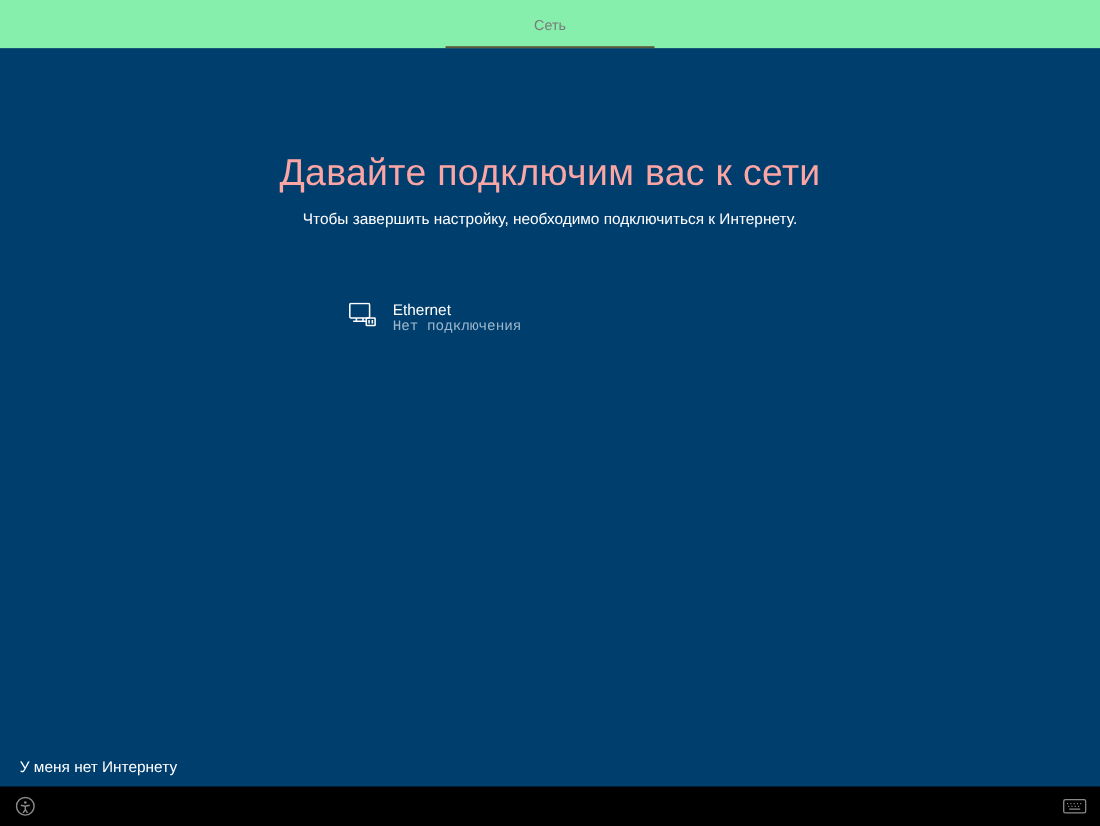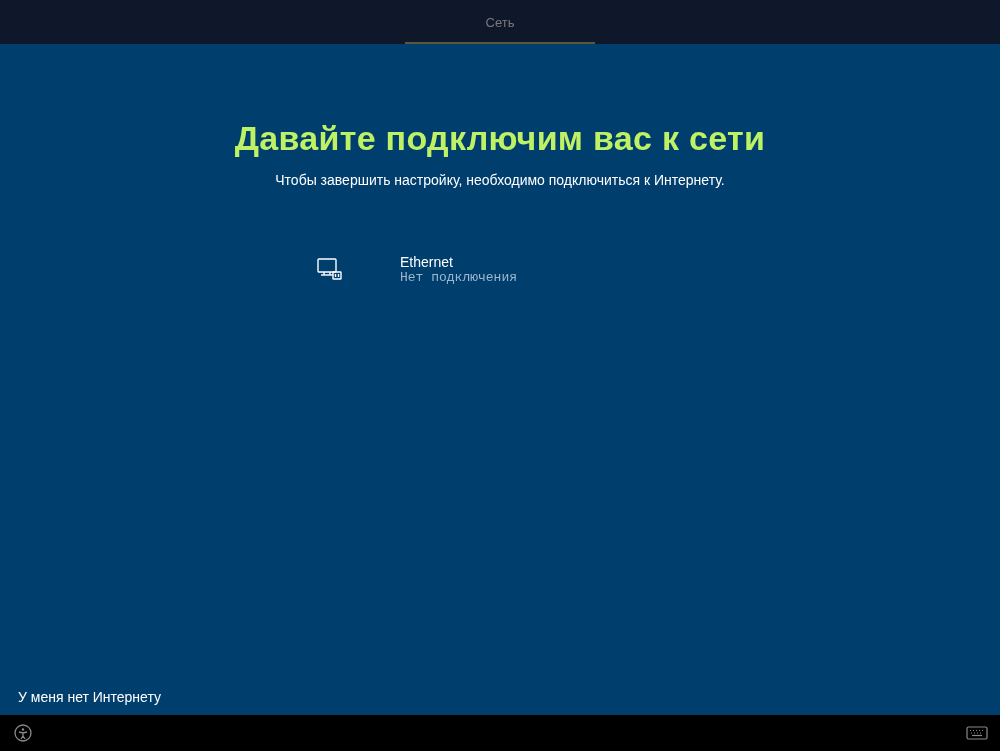--- a/index.html
+++ b/index.html
@@ -11,21 +11,21 @@
       width: 1000px;
       height: 751px;
       font-family: "Segoe UI", Tahoma, sans-serif;
       background: #003e6e;
       overflow: hidden;
       position: relative;
       color: #ffffff;
     }
     .titlebar {
       height: 44px;
-      background: #0f172a;
+      background: #86efac;
       display: flex;
       align-items: center;
       justify-content: center;
       position: relative;
     }
     .titlebar-text {
       color: #7a7a7a;
       font-size: 13px;
       font-weight: 400;
     }
@@ -43,41 +43,40 @@
       top: 44px;
       left: 0;
       right: 0;
       bottom: 36px;
       background: #003e6e;
       display: flex;
       flex-direction: column;
       align-items: center;
     }
     .main-heading {
-      margin-top: 75px;
+      margin-top: 94px;
       font-size: 34px;
-      font-weight: 700;
-      color: #bef264;
+      font-weight: 400;
+      color: #fca5a5;
       letter-spacing: 0.3px;
     }
     .subtitle {
       margin-top: 14px;
       font-size: 14px;
       font-weight: 400;
       color: #ffffff;
     }
     .network-list {
       width: 370px;
       margin-top: 62px;
     }
     .network-item {
       display: flex;
-      align-items: center;
+      align-items: flex-start;
       padding: 4px 0;
-      gap: 43px;
     }
     .network-icon {
       width: 28px;
       height: 28px;
       margin-right: 14px;
       display: flex;
       align-items: center;
       justify-content: center;
       flex-shrink: 0;
     }

